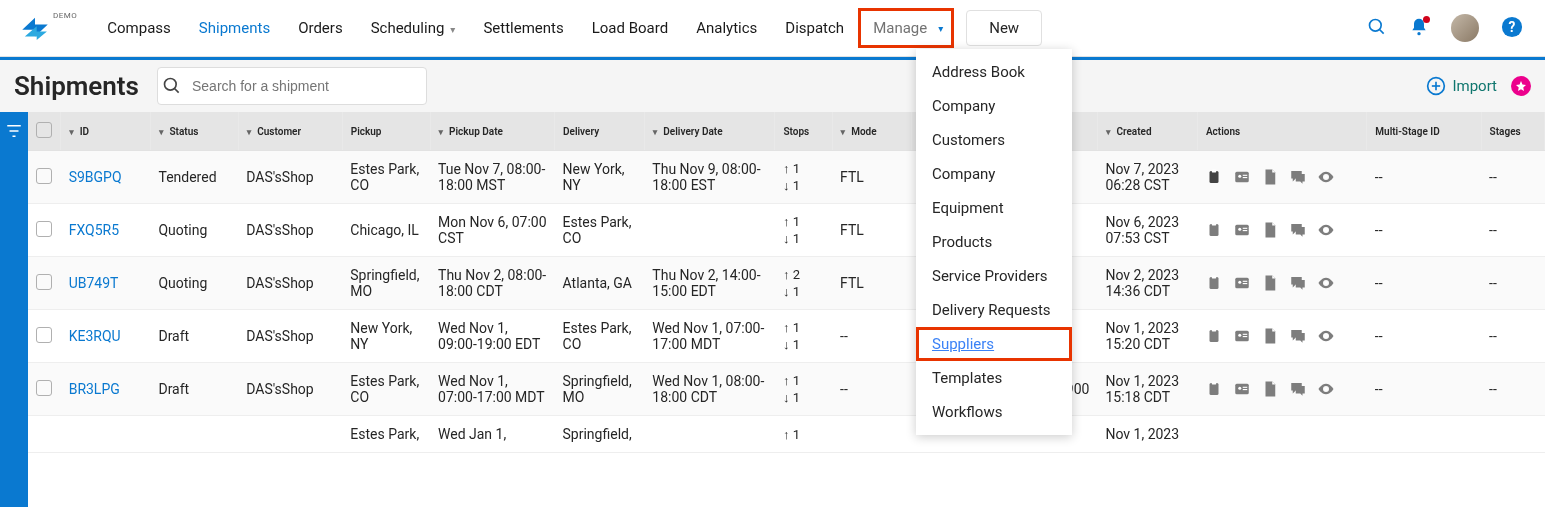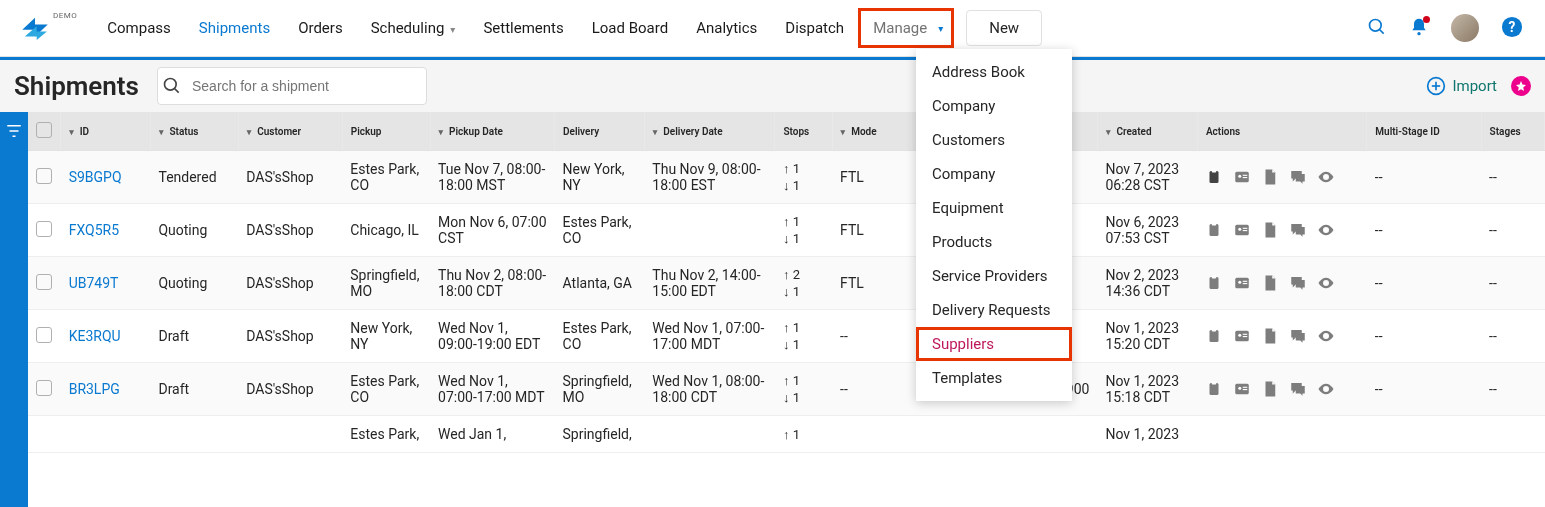--- a/index.html
+++ b/index.html
@@ -51,21 +51,21 @@
   .chk { width:16px; height:16px; border:1.5px solid #b0b0b0; border-radius:3px; display:inline-block; cursor:pointer;}
   .stops-cell { display:flex; flex-direction:column; gap:2px; font-size:13px;}
   .stops-cell .row { display:flex; align-items:center; gap:6px;}
   .actions { display:flex; gap:10px; align-items:center;}
   .actions .aicon { width:18px; height:18px; fill:#7d7d7d; cursor:pointer;}
   .actions.active .clipboard { fill:#434343; }
   
   
   .dropdown { position:absolute; top:49px; left:916px; width:156px; background:#fff; box-shadow:0 2px 10px rgba(0,0,0,0.2); z-index:50; padding: 6px 0;}
   .dropdown-item { padding:8px 16px; font-size:15px; cursor:pointer; }
-  .dropdown-item.hl { color:#be185d; border:3px solid #e83400; padding:5px 13px;}
+  .dropdown-item.hl { color:#3b82f6; border:3px solid #e83400; padding:5px 13px;text-decoration:underline;}
   
   
   .c-chk{width:32px;} .c-id{width:88px;} .c-status{width:86px;} .c-cust{width:102px;} .c-pick{width:86px;} .c-pdate{width:122px;} .c-deliv{width:88px;} .c-ddate{width:128px;} .c-stops{width:56px;} .c-mode{width:78px;} .c-eq{width:90px;} .c-wt{width:92px;} .c-created{width:98px;} .c-actions{width:166px;} .c-ms{width:112px;} .c-stg{width:62px;}
 </style>
 </head>
 <body>
 
 <div class="topbar">
   <div class="logo">
     <svg viewBox="0 0 40 40">
@@ -452,13 +452,14 @@
     <div class="dropdown-item">Address Book</div>
     <div class="dropdown-item">Company</div>
     <div class="dropdown-item">Customers</div>
     <div class="dropdown-item">Company</div>
     <div class="dropdown-item">Equipment</div>
     <div class="dropdown-item">Products</div>
     <div class="dropdown-item">Service Providers</div>
     <div class="dropdown-item">Delivery Requests</div>
     <div class="dropdown-item hl">Suppliers</div>
     <div class="dropdown-item">Templates</div>
+    <div class="dropdown-item">Workflows</div>
   </div>
 
 </body></html>

